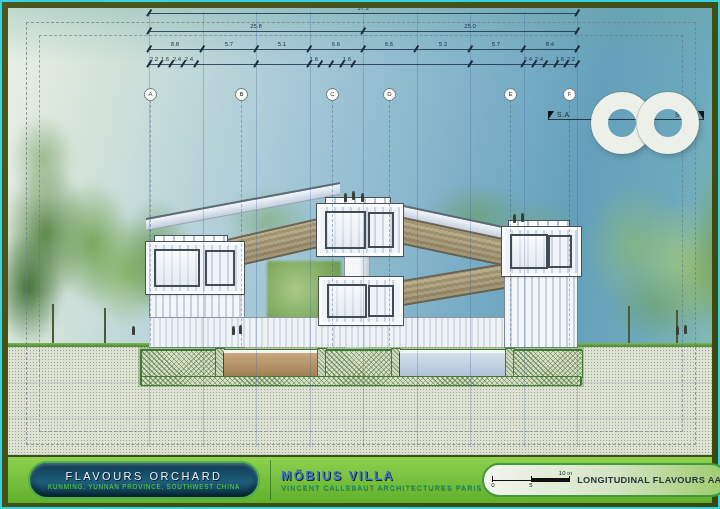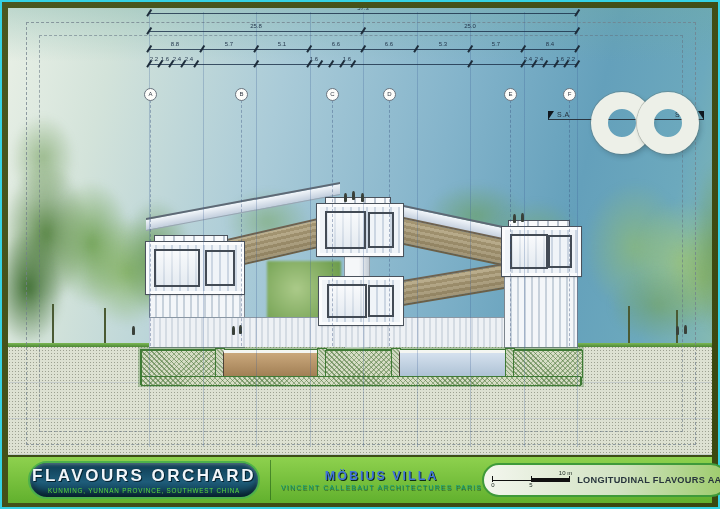--- a/index.html
+++ b/index.html
@@ -99,27 +99,27 @@
   .donut.left{left:583px;top:84px;z-index:11;}
   .donut.right{left:629px;top:84px;z-index:12;}
   
   .titlebar{position:absolute;left:8px;top:455px;width:704px;height:48px;z-index:20;
     background:linear-gradient(180deg,#8ed14e,#61b02d);border-top:2px solid #3c4d16;
     display:flex;align-items:center;box-sizing:border-box;}
   .tb-pill-left{margin-left:20px;width:232px;height:38px;border-radius:19px;flex:0 0 auto;
     background:linear-gradient(180deg,#0e3b52,#1e5d7a 55%,#0c3549);border:2px solid #4db04a;
     box-shadow:inset 0 2px 3px rgba(255,255,255,.25),inset 0 -4px 6px rgba(0,0,0,.45);
     display:flex;flex-direction:column;justify-content:center;align-items:center;box-sizing:border-box;}
-  .tb-project{font-size:17px;font-weight:bold;letter-spacing:2.5px;color:#f1f6fa;white-space:nowrap;
+  .tb-project{font-size:11px;font-weight:normal;letter-spacing:2.5px;color:#f1f6fa;white-space:nowrap;
     text-shadow:0 0 1px #05222f,1px 1px 0 #05222f;}
   .tb-location{font-size:6.3px;letter-spacing:.8px;color:#5bdb3b;white-space:nowrap;margin-top:1px;}
   .tb-divider{width:1px;height:40px;background:rgba(25,85,20,.55);margin-left:10px;flex:0 0 auto;}
   .tb-mid{margin-left:10px;display:flex;flex-direction:column;justify-content:center;flex:0 0 auto;}
   .tb-villa{font-size:12.5px;font-weight:bold;letter-spacing:2px;color:#4273dc;white-space:nowrap;
-    text-shadow:1px 1px 0 #0c2a18;text-align:center;}
+    text-shadow:1px 1px 0 #0c2a18;}
   .tb-firm{font-size:7px;letter-spacing:1.2px;color:#12997b;white-space:nowrap;margin-top:1px;
     text-shadow:.5px .5px 0 rgba(8,40,20,.6);}
   .tb-pill-right{margin-left:auto;margin-right:10px;width:246px;height:34px;border-radius:17px;flex:0 0 auto;
     background:linear-gradient(90deg,#f3f6ee,#d2e3c3 55%,#9dcc6b);border:2px solid #3f9a3a;
     display:flex;align-items:center;padding:0 8px;box-sizing:border-box;}
   .scalebar{position:relative;width:78px;height:16px;flex:0 0 auto;margin-right:7px;}
   .sb-line{position:absolute;left:0;top:8px;width:78px;height:1px;background:#101010;}
   .sb-thick{position:absolute;left:39px;top:6px;width:39px;height:4px;background:#101010;}
   .sb-tick{position:absolute;top:4px;width:1px;height:6px;background:#101010;}
   .sb-num{position:absolute;font-size:6px;color:#16231c;}

